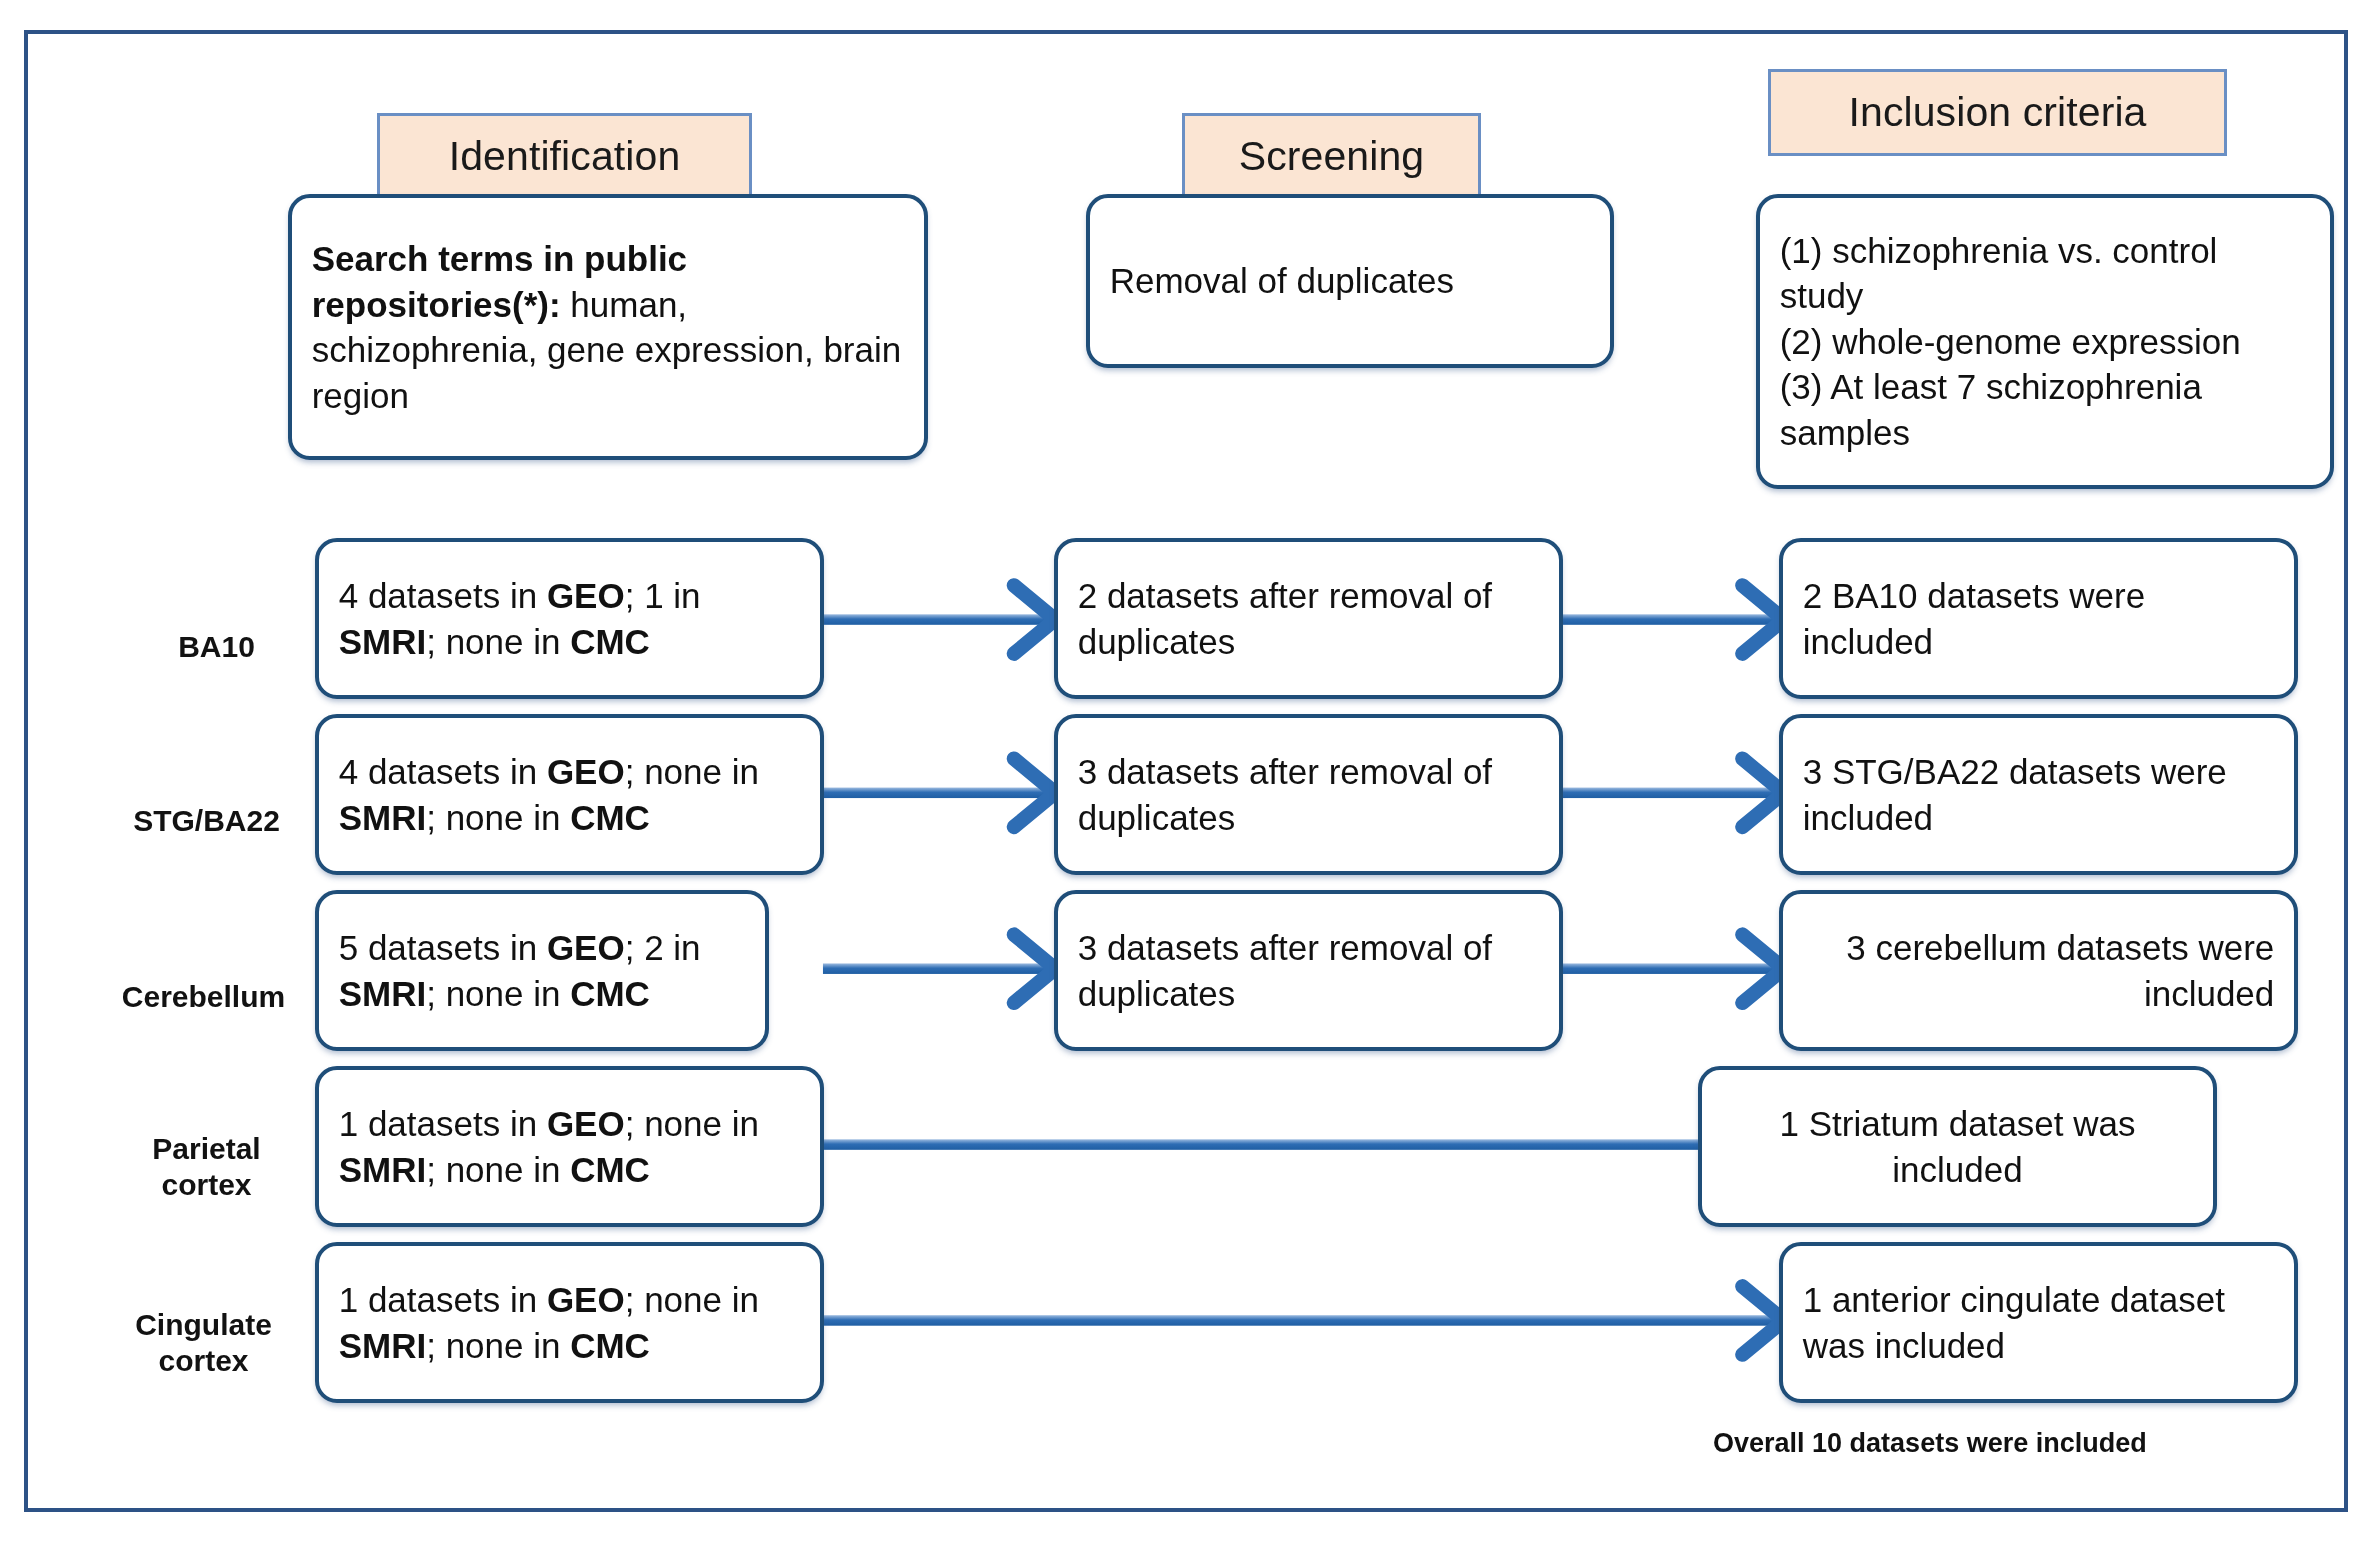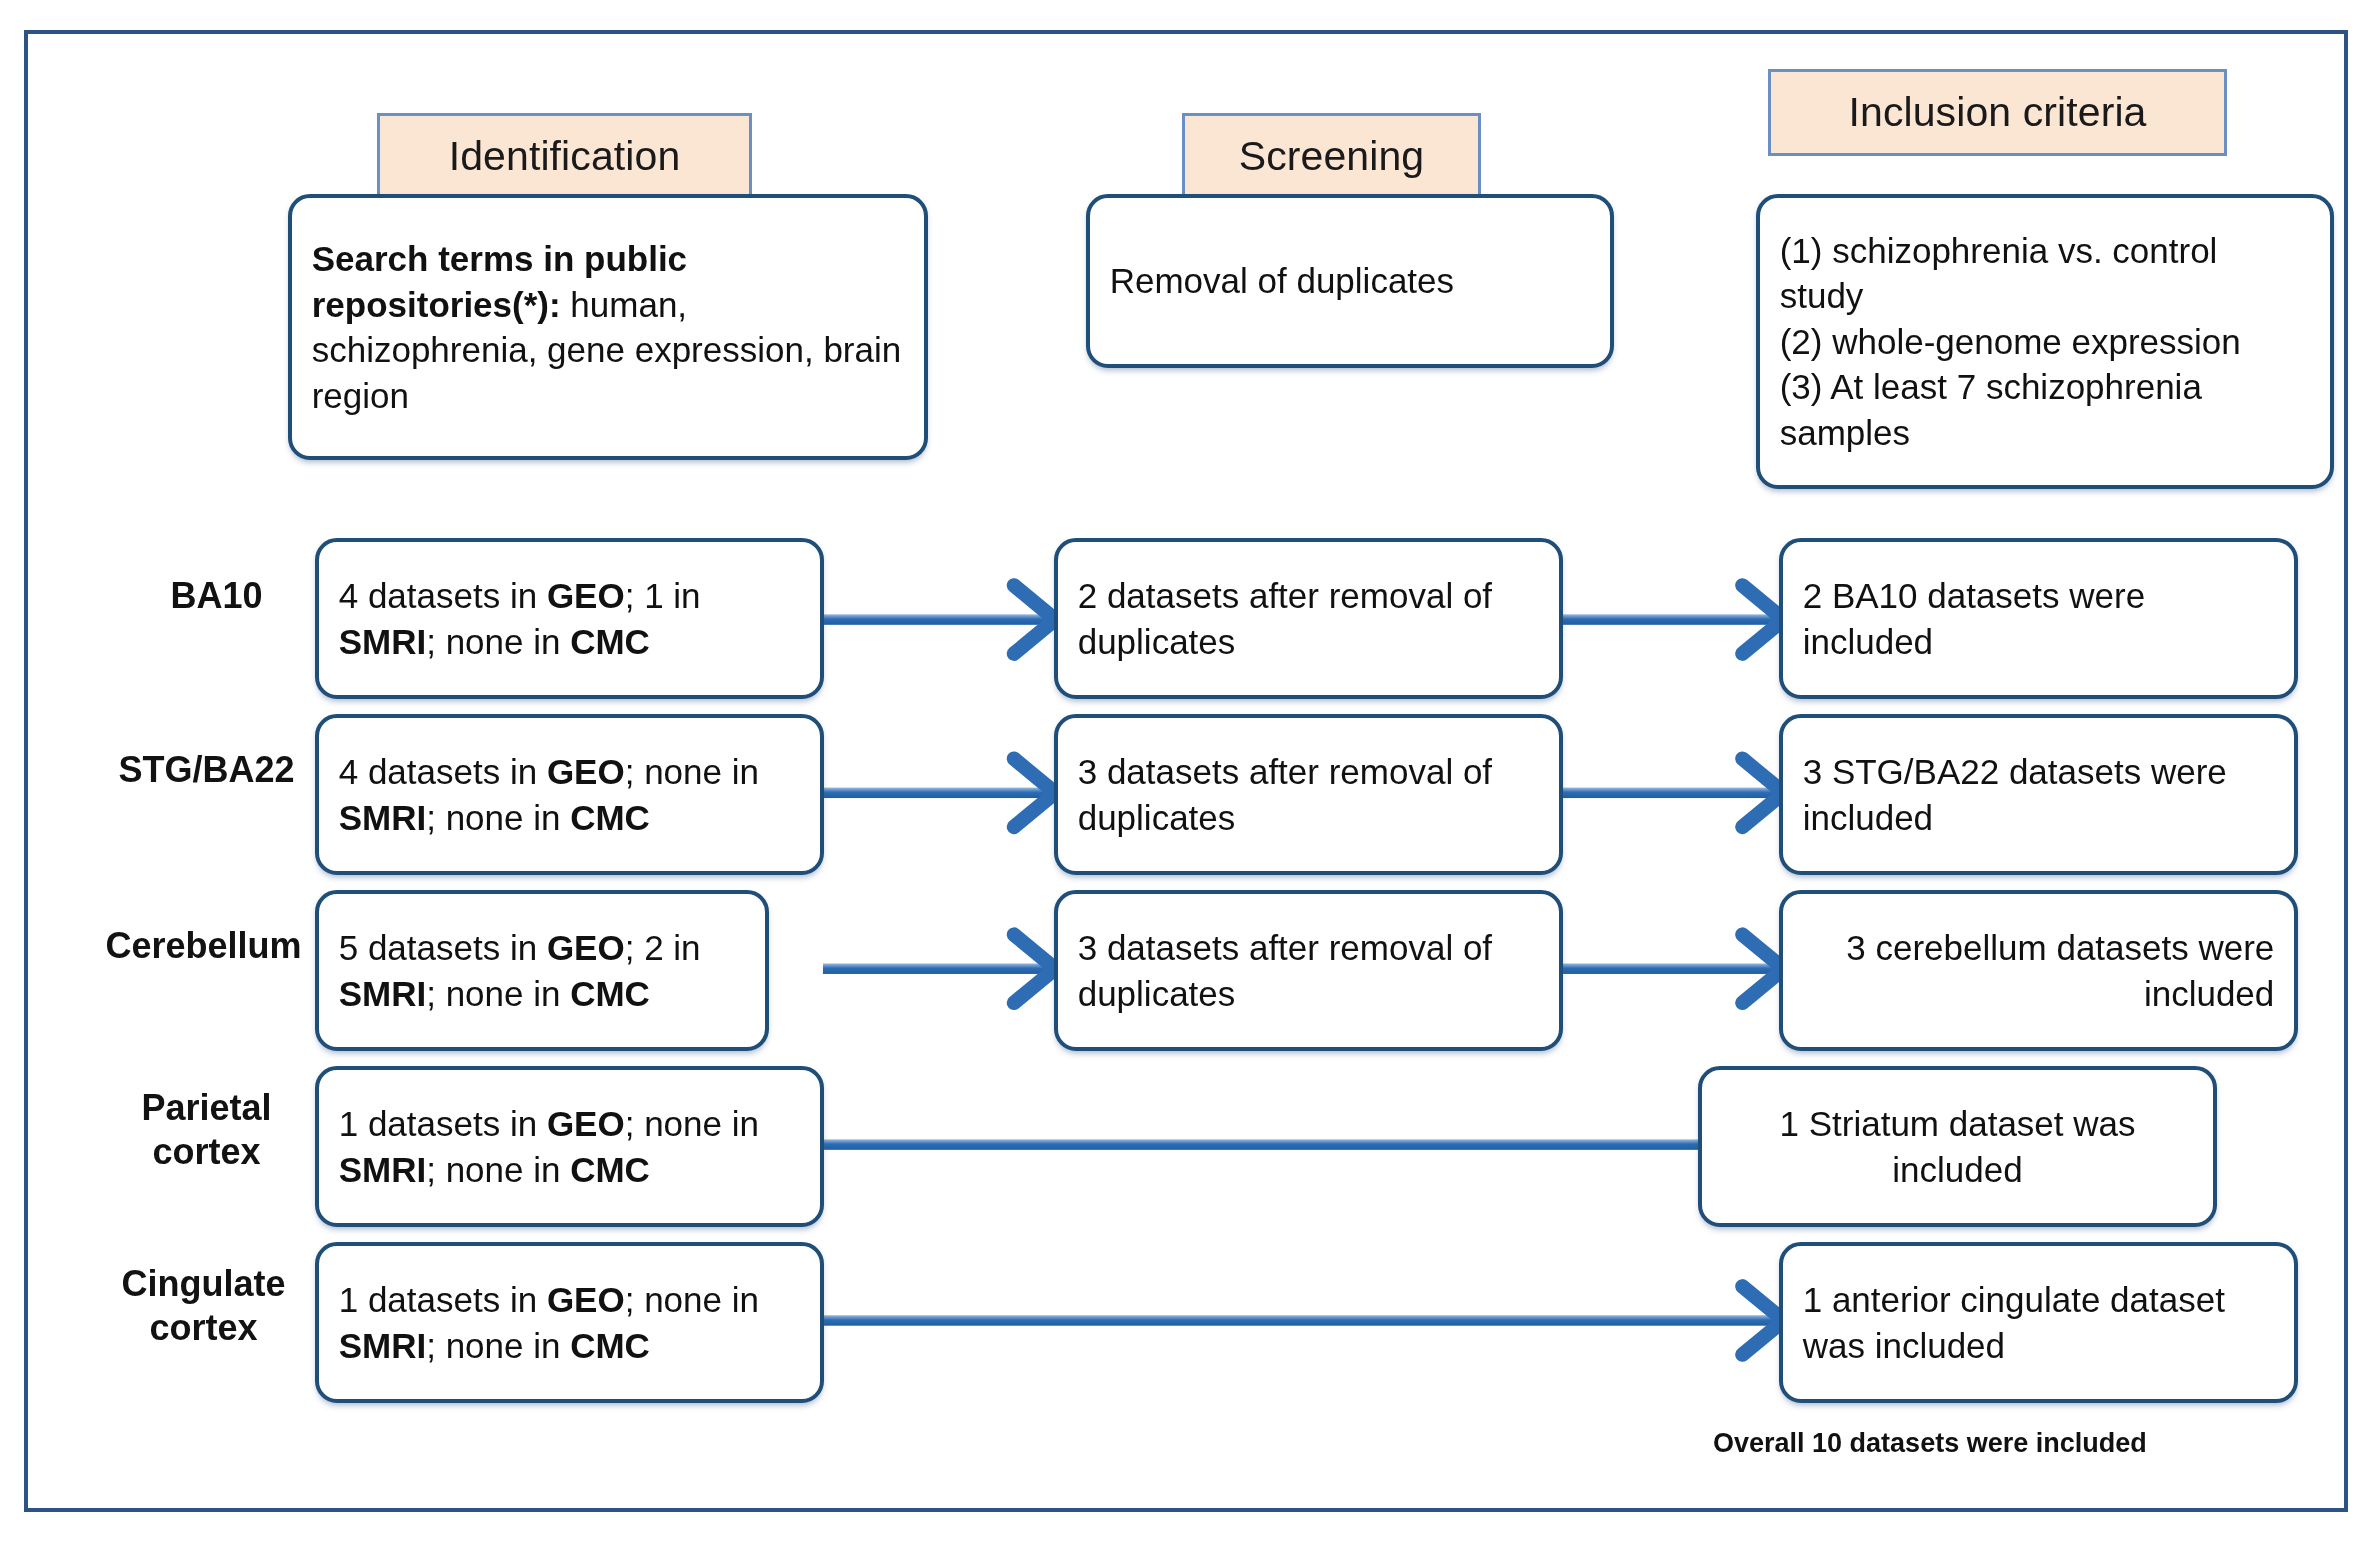--- a/index.html
+++ b/index.html
@@ -68,29 +68,29 @@
     line-height: 1.30;
     color: #111111;
     font-weight: 400;
     width: 100%;
   }
   .node b { font-weight: 700; }
 
   
   .row-label {
     position: absolute;
-    font-size: 36px;
+    font-size: 30px;
     font-weight: 700;
     color: #121212;
     line-height: 1.22;
     text-align: center;
     display: flex;
     flex-direction: column;
     align-items: center;
-    justify-content: flex-start;
+    justify-content: flex-end;
   }
 
   
   .footer-note {
     position: absolute;
     font-size: 27px;
     font-weight: 700;
     color: #111111;
     white-space: nowrap;
   }

